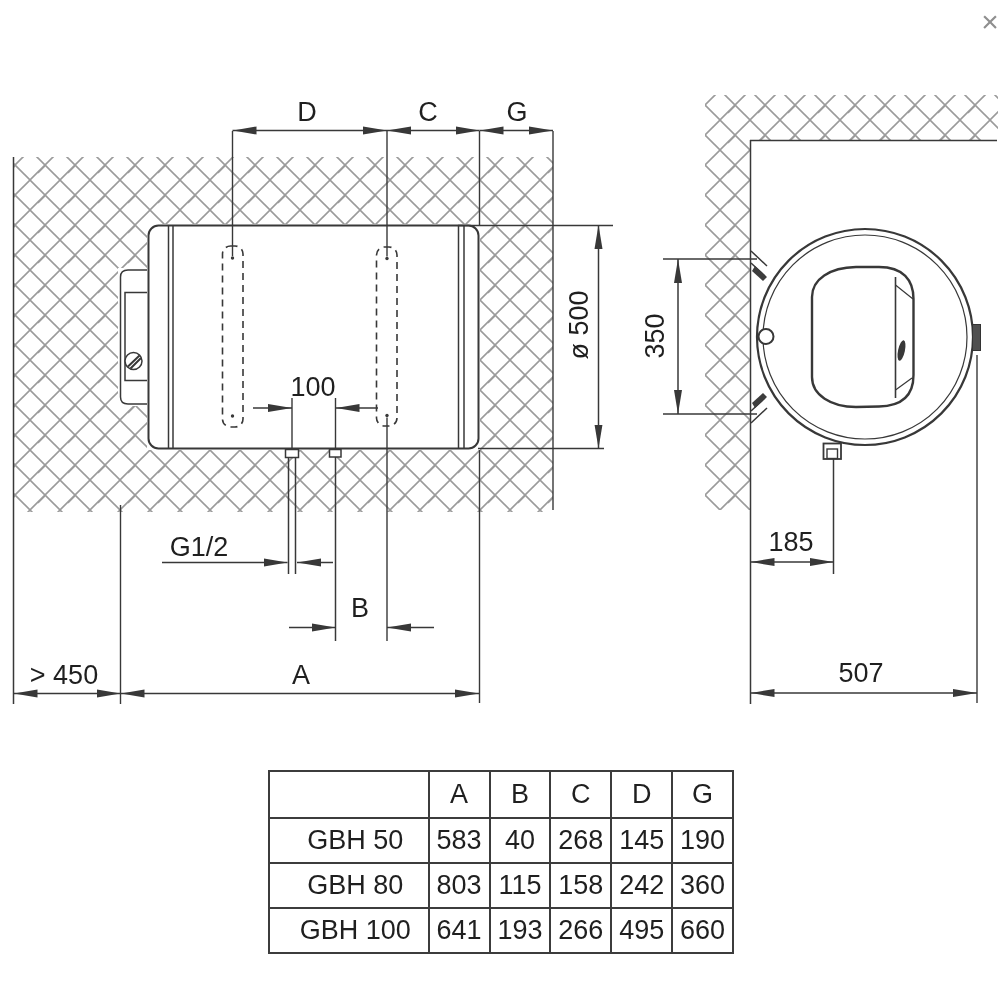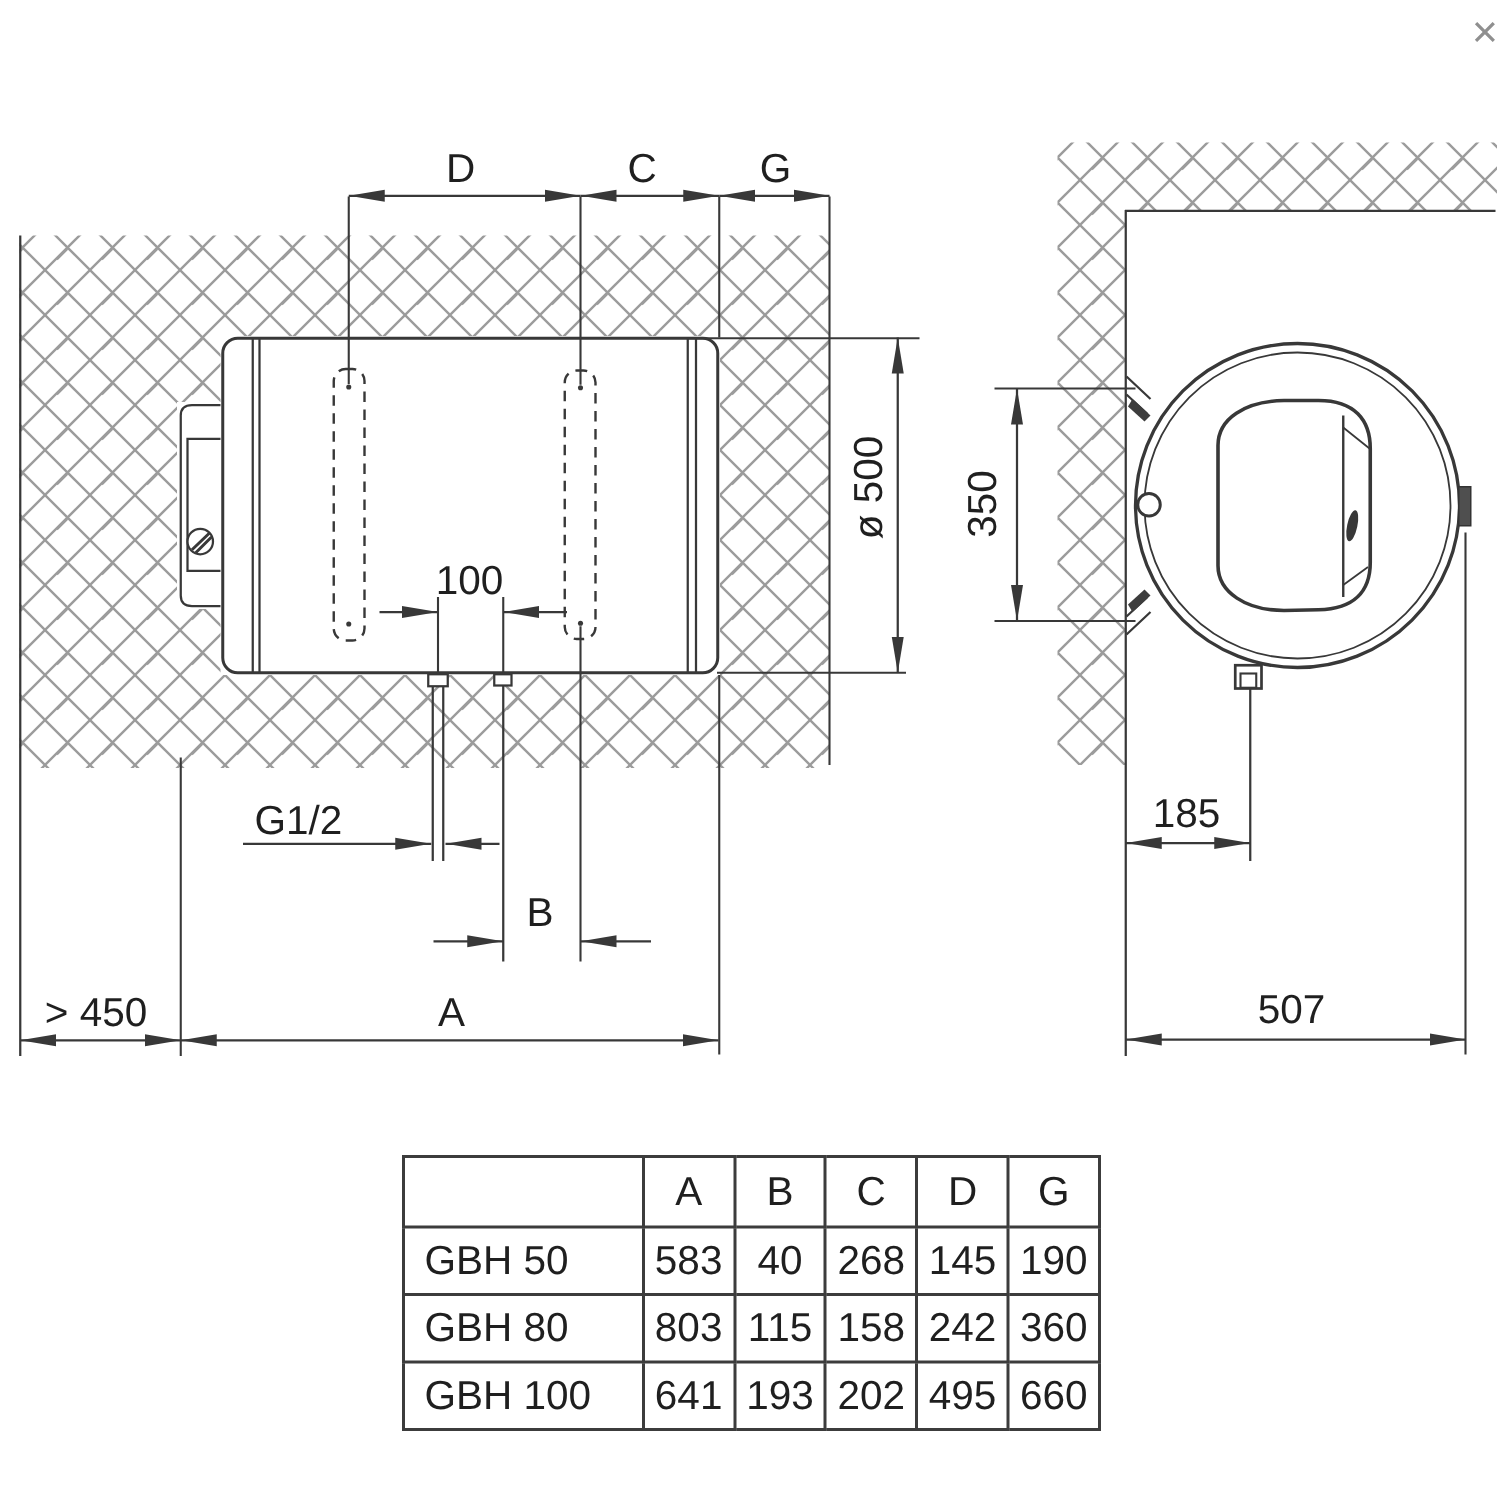--- a/index.html
+++ b/index.html
@@ -7,21 +7,21 @@
          font-family:"Liberation Sans",sans-serif;}
   #drawing{position:absolute;left:0;top:0;}
   .dimtext{font-family:"Liberation Sans",sans-serif;font-size:27px;fill:#1f1f1f;}
   .close-btn{position:absolute;left:976px;top:8px;width:28px;height:28px;line-height:28px;
              text-align:center;font-size:30px;color:#8f8f8f;cursor:pointer;user-select:none;}
   table.dim-table{position:absolute;left:268px;top:770px;width:466px;height:183px;
                   border-collapse:collapse;background:#fff;color:#1f1f1f;
                   font-size:27px;font-family:"Liberation Sans",sans-serif;}
   table.dim-table td,table.dim-table th{border:2px solid #3c3c3c;font-weight:400;
                   text-align:center;padding:0;}
-  table.dim-table .lblcol{width:158px;text-align:left;padding-left:13px;}
+  table.dim-table .lblcol{width:158px;text-align:center;padding-left:13px;}
   table.dim-table .vcol{width:61px;}
   table.dim-table tr{height:45px;}
   table.dim-table tr.hdr{height:47px;}
 </style>
 </head>
 <body>
 
 <div id="stage">
 
 <svg id="drawing" width="1000" height="1000" viewBox="0 0 1000 1000">
@@ -198,21 +198,21 @@
       <td>803</td>
       <td>115</td>
       <td>158</td>
       <td>242</td>
       <td>360</td>
     </tr>
     <tr>
       <td class="lblcol">GBH 100</td>
       <td>641</td>
       <td>193</td>
-      <td>202</td>
+      <td>266</td>
       <td>495</td>
       <td>660</td>
     </tr>
   </tbody>
     </table>
 
   <div class="close-btn">×</div>
 </div>
 
 </body></html>

